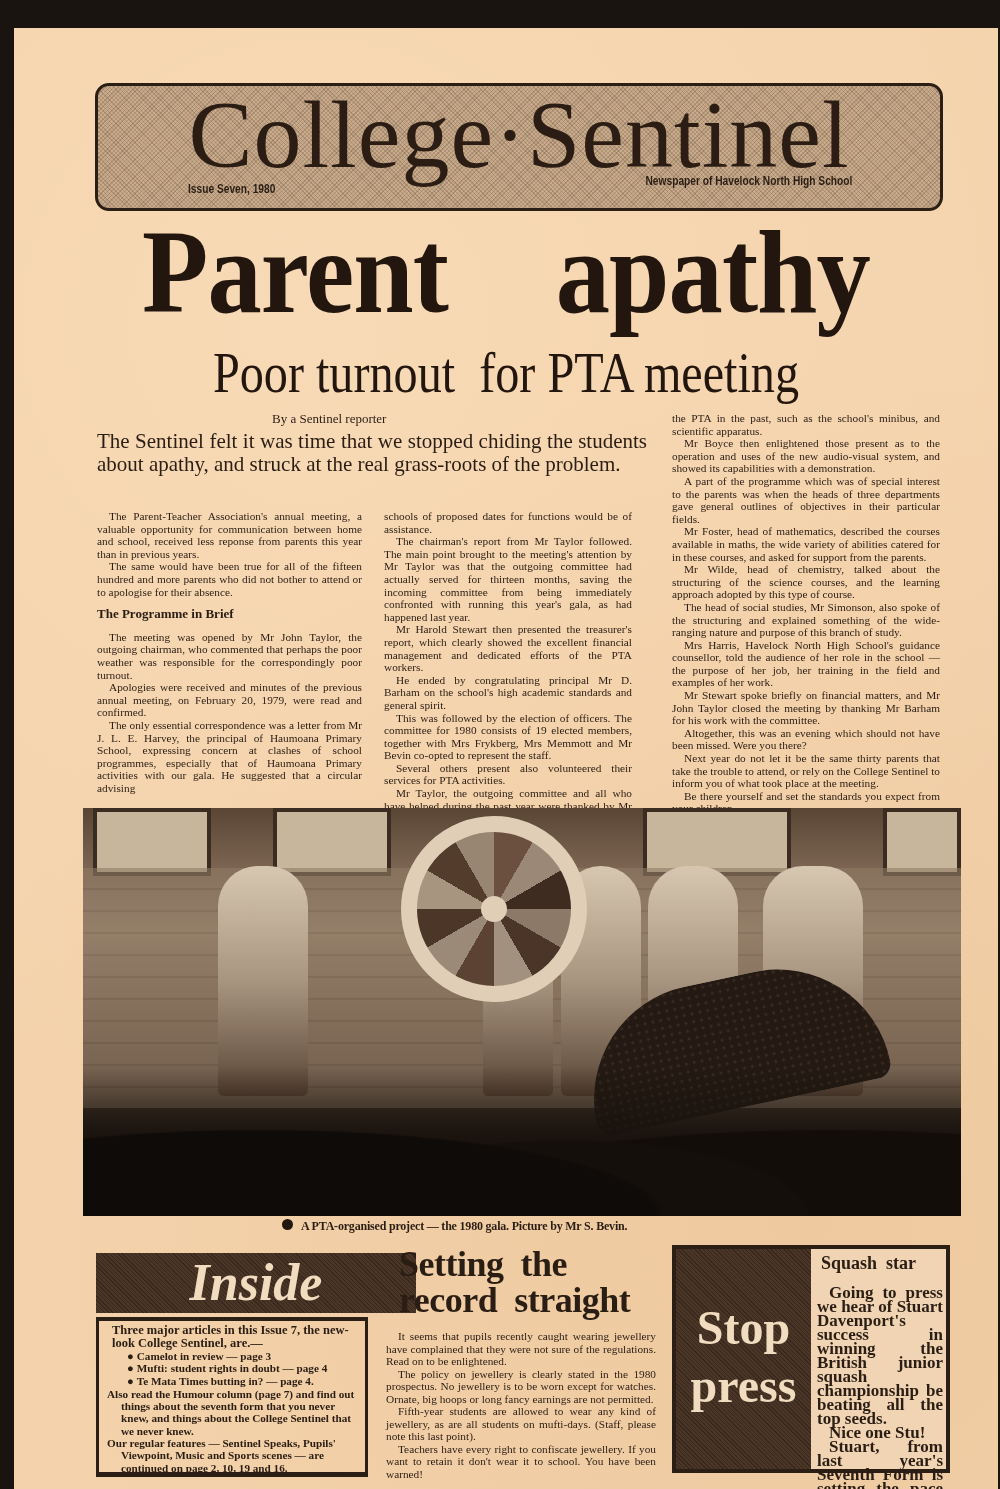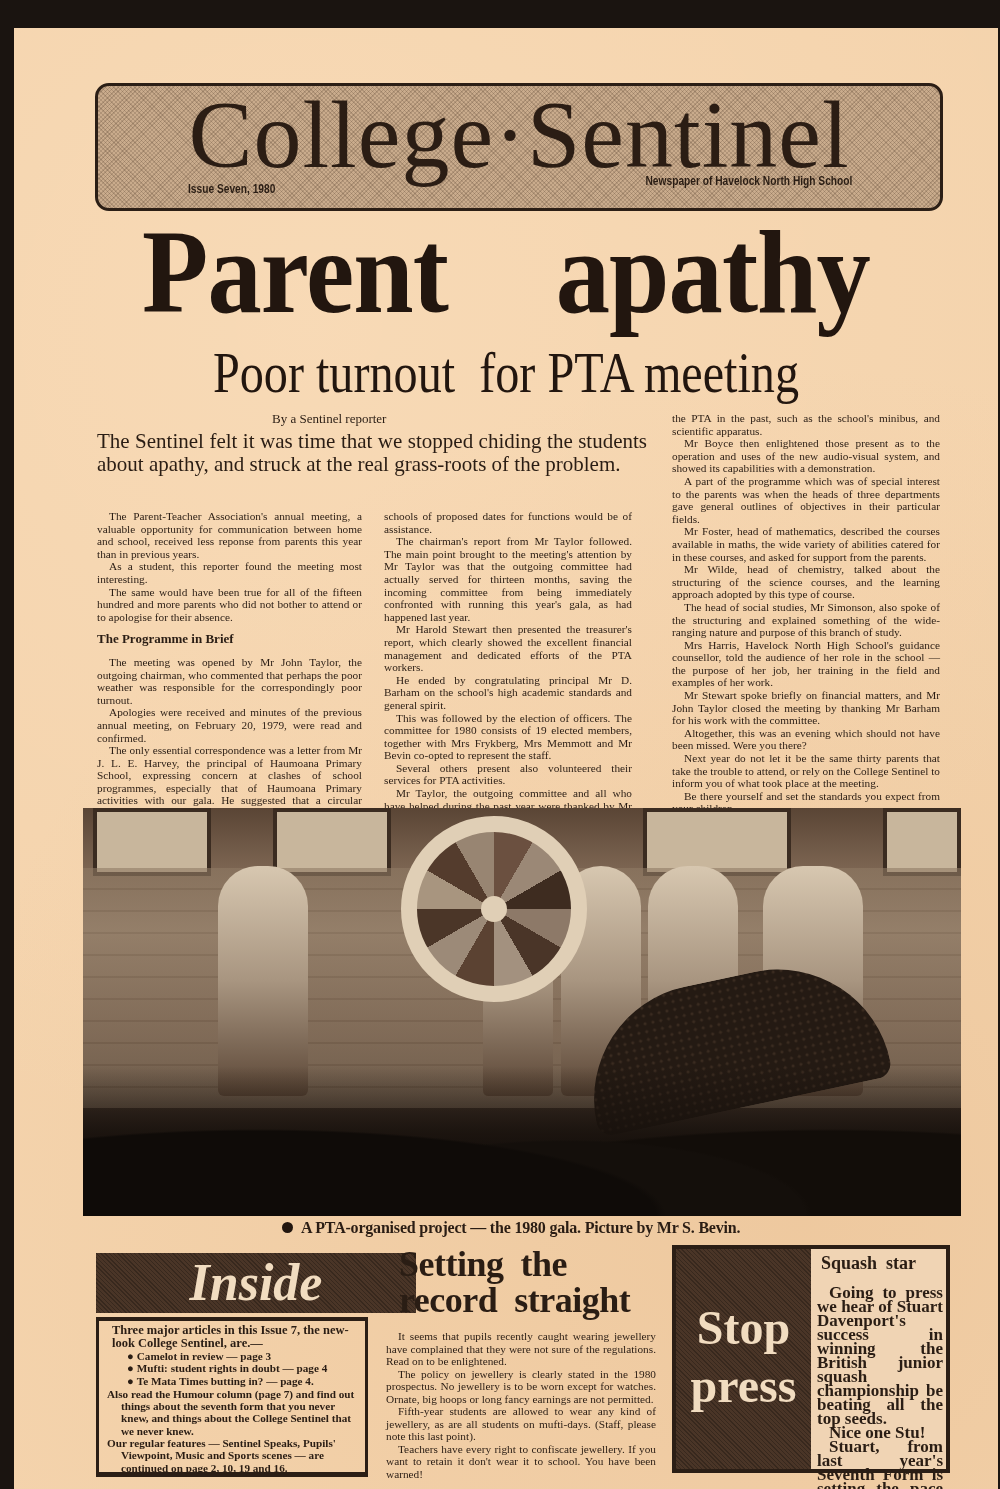--- a/index.html
+++ b/index.html
@@ -68,21 +68,21 @@
     position: absolute; left: 318px; top: 8px; width: 186px; height: 186px; border-radius: 50%;
     background: conic-gradient(#6b5040 0 30deg, #9b8876 30deg 60deg, #3e2c20 60deg 90deg, #8d7968 90deg 120deg, #4a3528 120deg 150deg, #a3917f 150deg 180deg, #5b4232 180deg 210deg, #9c8a78 210deg 240deg, #4b3628 240deg 270deg, #a8957f 270deg 300deg, #543c2d 300deg 330deg, #988572 330deg 360deg);
     border: 16px solid #e0cfb6; box-sizing: border-box;
   }
   .photo .wheel::after { content: ""; position: absolute; left: 50%; top: 50%; width: 26px; height: 26px; margin: -13px; border-radius: 50%; background: #e0cfb6; }
   .photo .figure { position: absolute; bottom: 120px; width: 90px; height: 230px; border-radius: 40px 40px 6px 6px; background: linear-gradient(180deg, #d7c7b0, #a89580 50%, #5a4535); }
   .photo .crowd { position: absolute; left: 0; right: 0; bottom: 0; height: 150px; background: radial-gradient(ellipse at 20% 100%, #0f0b08 40%, transparent 41%), radial-gradient(ellipse at 55% 100%, #140f0b 35%, transparent 36%), radial-gradient(ellipse at 85% 100%, #120d09 40%, transparent 41%), linear-gradient(180deg, transparent, #150f0b 60%); }
   .photo .umbrella { position: absolute; left: 500px; top: 170px; width: 300px; height: 130px; border-radius: 150px 150px 20px 20px; background: radial-gradient(circle, #3a2b20 1px, transparent 2px) 0 0/8px 8px, #241a13; transform: rotate(-12deg); }
 
   .caption {
-    position: absolute; left: 268px; top: 1191px; font-size: 16px; font-weight: bold; letter-spacing: -0.2px;
+    position: absolute; left: 268px; top: 1191px; font-size: 12px; font-weight: bold; letter-spacing: -0.2px;
   }
   .caption .bullet { display: inline-block; width: 11px; height: 11px; border-radius: 50%; background: #22160f; margin-right: 8px; vertical-align: 0; }
 
   
   .inside-banner {
     position: absolute; left: 82px; top: 1225px; width: 320px; height: 60px;
     background: #4a3527;
     background-image: repeating-linear-gradient(45deg, rgba(0,0,0,0.25) 0 1px, transparent 1px 3px);
     color: #f1dcc0; font-style: italic; font-weight: bold; font-size: 52px; line-height: 60px; text-align: center;
   }
@@ -132,21 +132,20 @@
   </header>
 
   <h1 class="headline" style="margin:0;white-space:pre;">Parent  apathy</h1>
   <h2 class="subheadline" style="margin:0;font-weight:normal;white-space:pre;">Poor turnout  for PTA meeting</h2>
   <div class="byline">By a Sentinel reporter</div>
 
   <div class="lede">The Sentinel felt it was time that we stopped chiding the students about apathy, and struck at the real grass-roots of the problem.</div>
 
   <article class="col col1">
     <p>The Parent-Teacher Association's annual meeting, a valuable opportunity for communication between home and school, received less reponse from parents this year than in previous years.</p>
-    <p>As a student, this reporter found the meeting most interesting.</p>
     <p>The same would have been true for all of the fifteen hundred and more parents who did not bother to attend or to apologise for their absence.</p>
     <h3>The Programme in Brief</h3>
     <p>The meeting was opened by Mr John Taylor, the outgoing chairman, who commented that perhaps the poor weather was responsible for the correspondingly poor turnout.</p>
     <p>Apologies were received and minutes of the previous annual meeting, on February 20, 1979, were read and confirmed.</p>
     <p>The only essential correspondence was a letter from Mr J. L. E. Harvey, the principal of Haumoana Primary School, expressing concern at clashes of school programmes, especially that of Haumoana Primary activities with our gala. He suggested that a circular advising</p>
   </article>
 
   <article class="col col2">
     <p style="text-indent:0">schools of proposed dates for functions would be of assistance.</p>
     <p>The chairman's report from Mr Taylor followed. The main point brought to the meeting's attention by Mr Taylor was that the outgoing committee had actually served for thirteen months, saving the incoming committee from being immediately confronted with running this year's gala, as had happened last year.</p>

